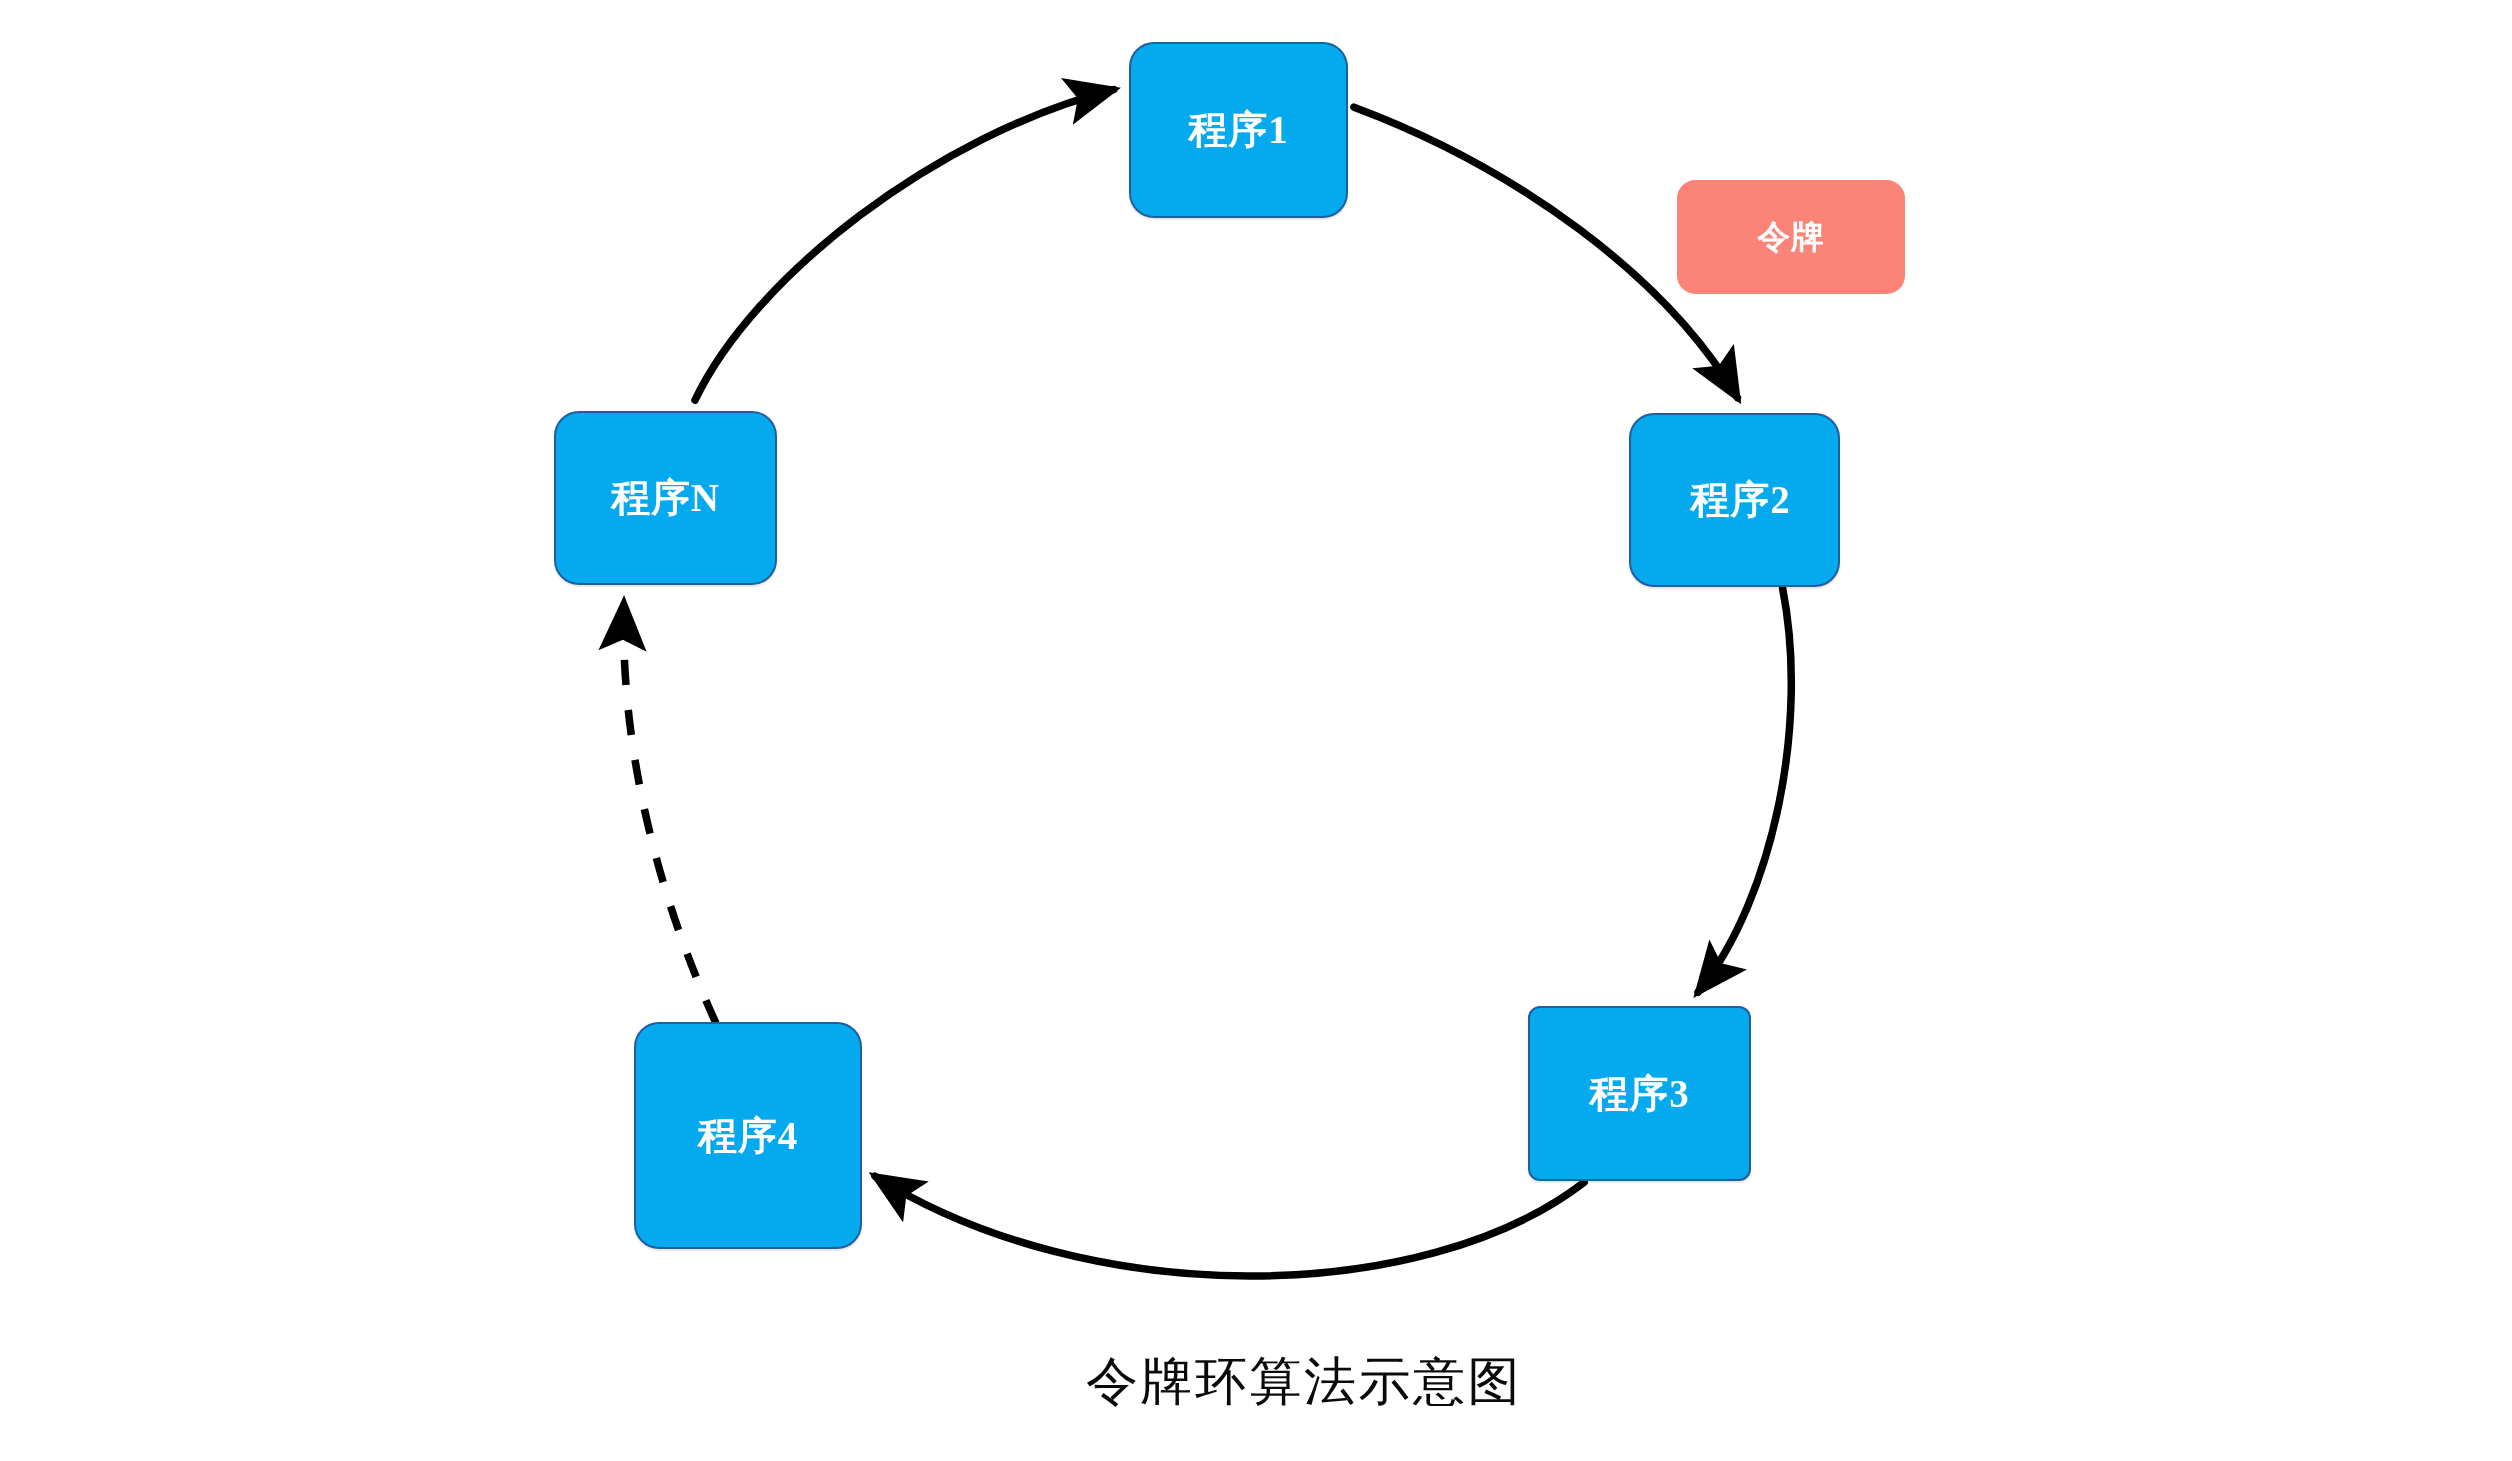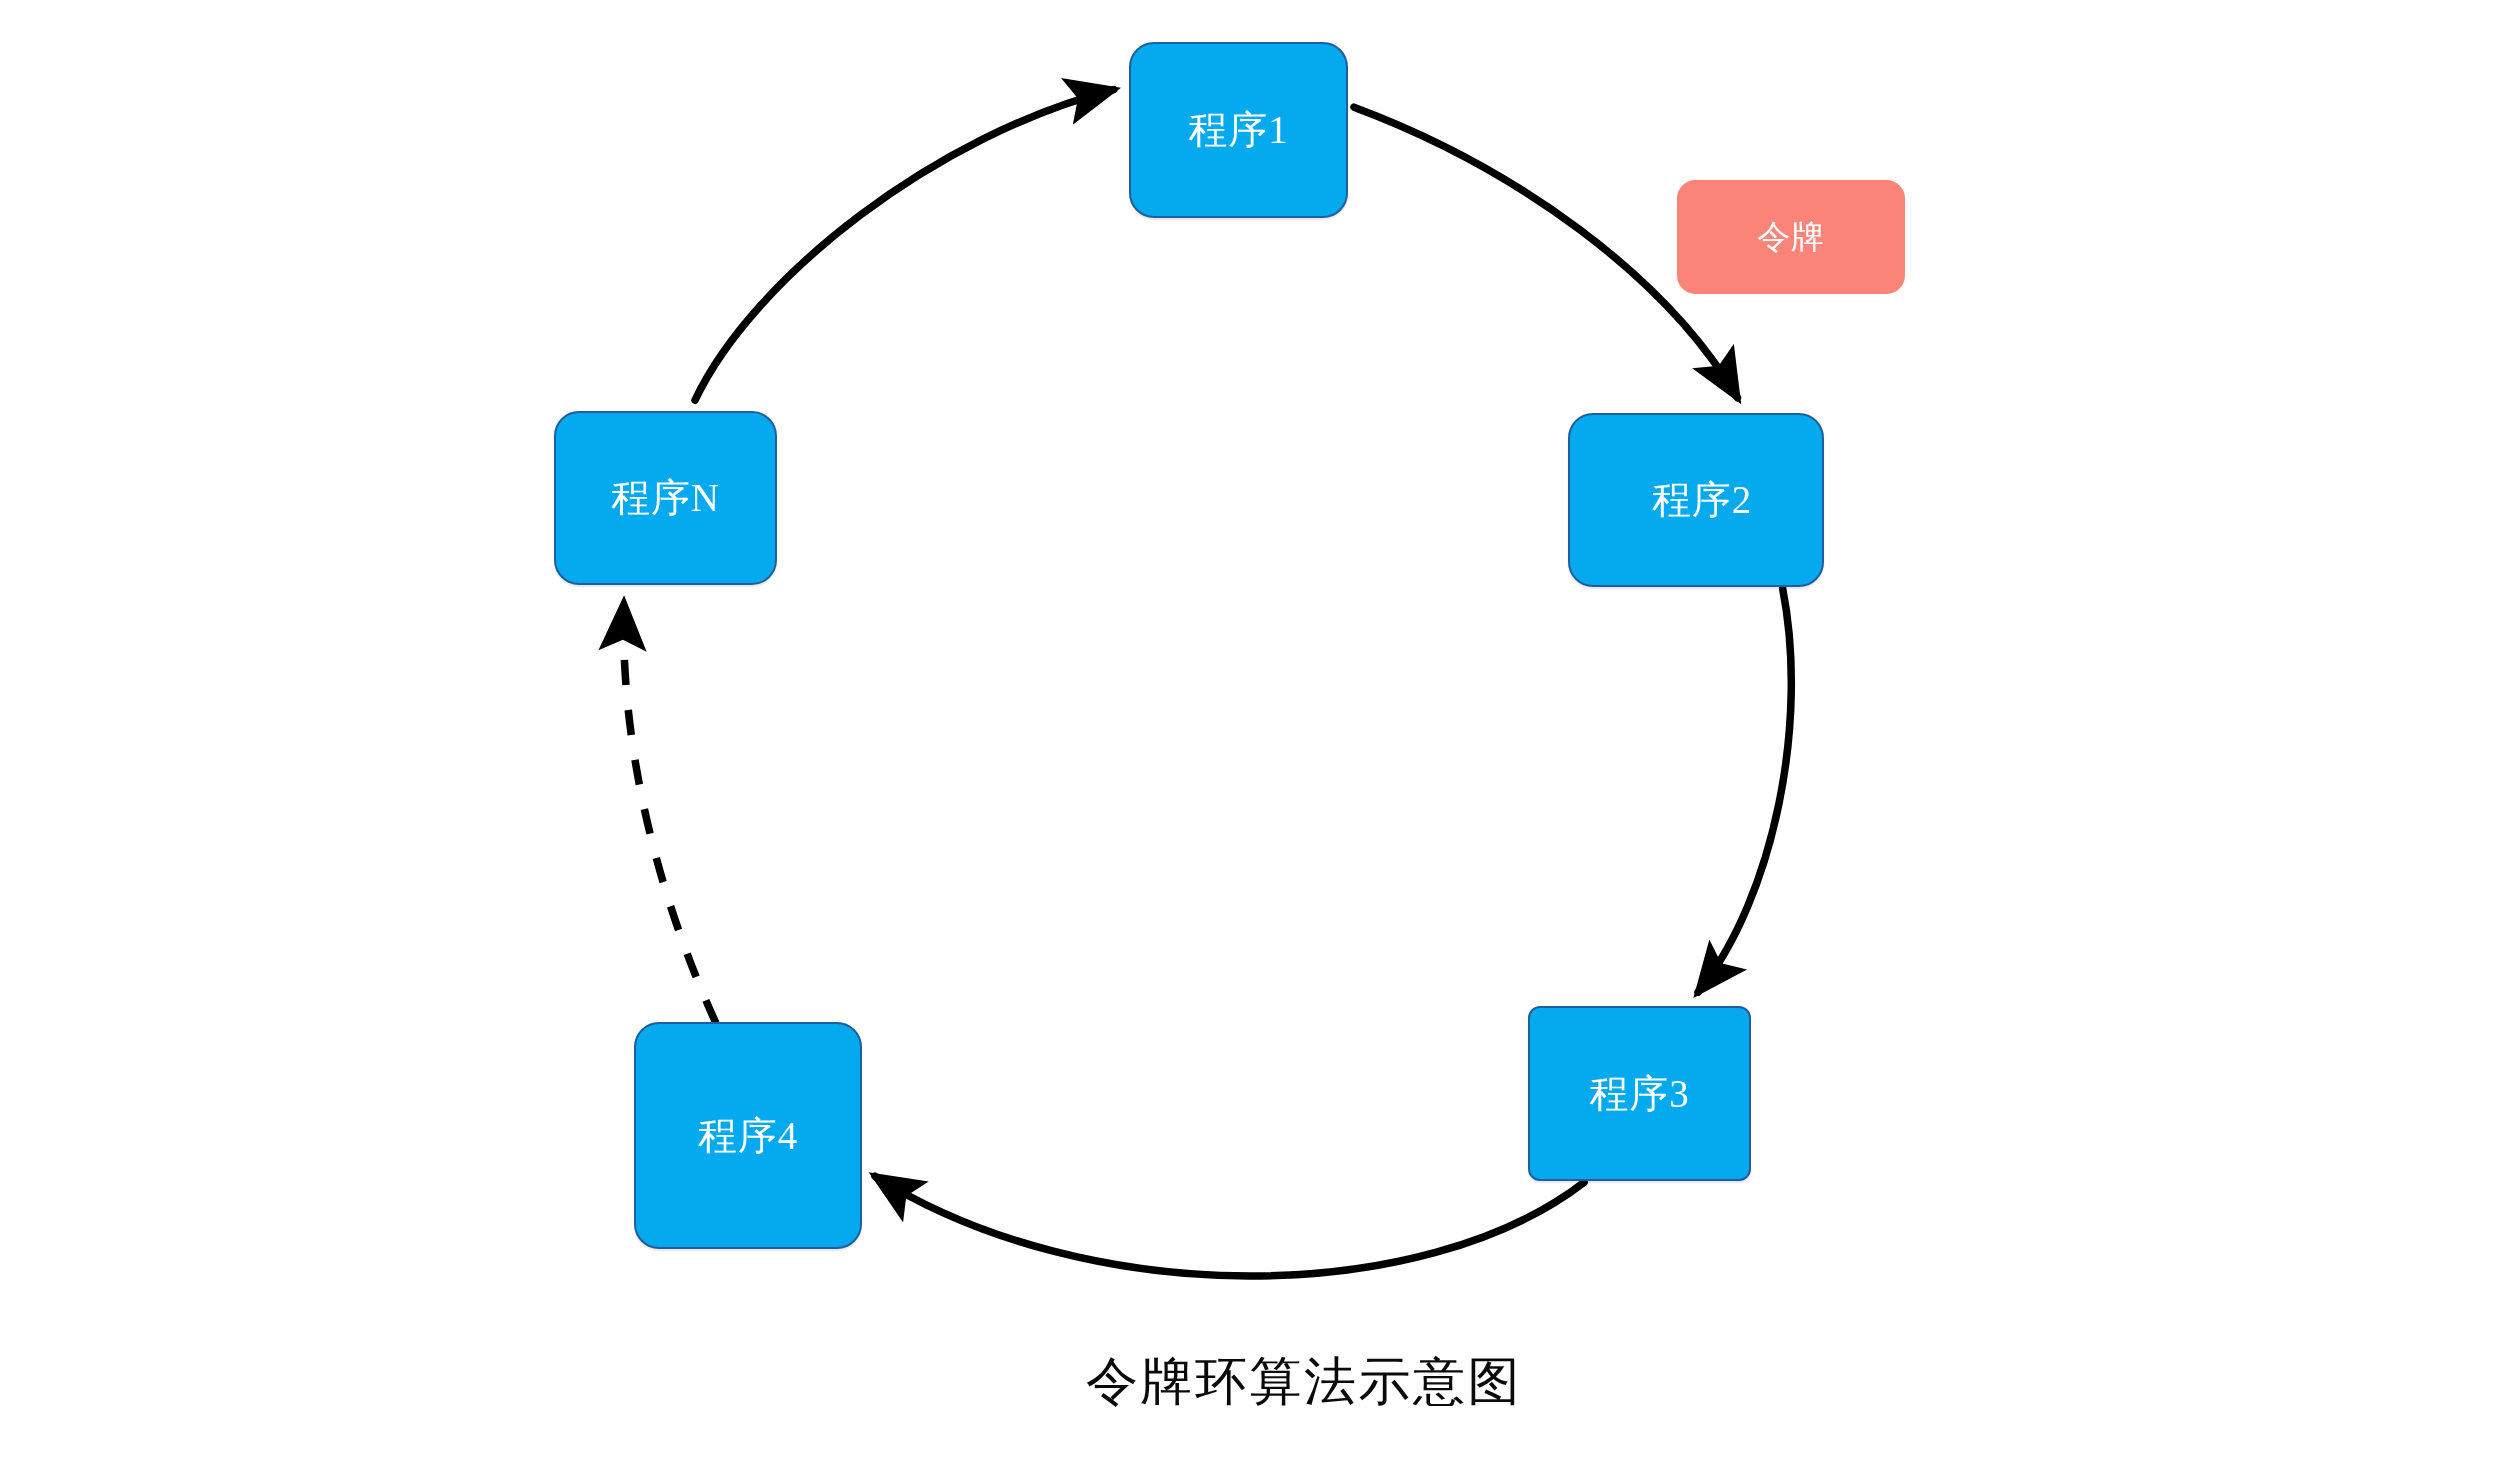--- a/index.html
+++ b/index.html
@@ -27,38 +27,38 @@
     height: 1461px;
   }
   .node {
     position: absolute;
     box-sizing: border-box;
     display: flex;
     align-items: center;
     justify-content: center;
     border-radius: 25px;
     color: #ffffff;
-    font-weight: 400;
+    font-weight: 700;
     letter-spacing: 0.8px;
     user-select: none;
   }
   .node.proc {
     background: #04A9EE;
     border: 2.5px solid #1F5FA0;
     font-size: 39px;
     box-shadow: 0 1.7px 1.7px rgba(0,0,0,0.10);
   }
   .node.token {
     background: #FA8478;
     border: none;
     border-radius: 18.4px;
     font-size: 33px;
   }
   #n1 { left: 1129px; top: 42px;   width: 219px; height: 176px; }
-  #n2 { left: 1568px; top: 413px;  width: 256px; height: 174px; padding-left: 12px; }
+  #n2 { left: 1629px; top: 413px;  width: 211px; height: 174px; padding-left: 12px; }
   #n3 { left: 1528px; top: 1006px; width: 223px; height: 175px; border-radius: 12px; }
   #n4 { left: 634px;  top: 1022px; width: 228px; height: 227px; }
   #nN { left: 554px;  top: 395px;  width: 223px; height: 174px; margin-top: 16px; }
   #tokenbox { left: 1677px; top: 180px; width: 228px; height: 114px; }
 
   #caption {
     position: absolute;
     left: 0;
     top: 1347px;
     width: 2512px;

